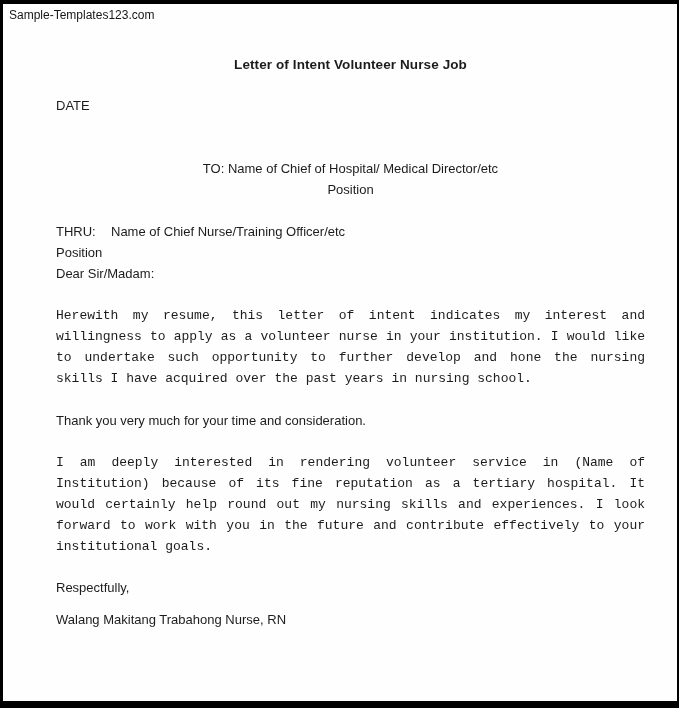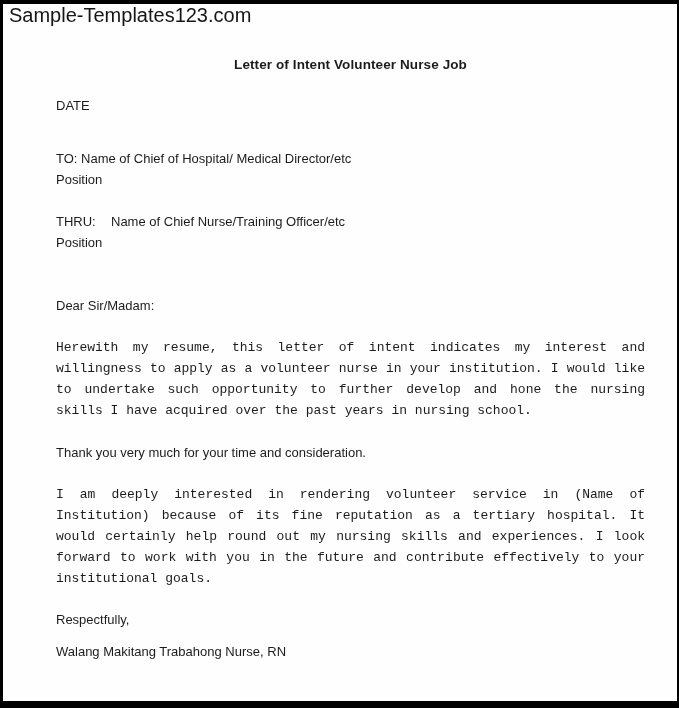--- a/index.html
+++ b/index.html
@@ -15,21 +15,21 @@
     background: #fefefe;
     border-style: solid;
     border-color: #000000;
     border-width: 4px 2px 7px 3px;
     font-family: "Liberation Sans", "DejaVu Sans", sans-serif;
     color: #1c1c1c;
     overflow: hidden;
   }
   .site-header {
     padding: 2px 0 0 6px;
-    font-size: 20px;
+    font-size: 12px;
     line-height: 19px;
     color: #161616;
   }
   .content {
     padding: 0 32px 0 53px;
     font-size: 13px;
     line-height: 21px;
   }
   .title {
     font-size: 13.5px;
@@ -38,31 +38,31 @@
     margin: 29px 0 0 0;
     letter-spacing: 0.1px;
   }
   .date {
     margin: 20px 0 0 0;
   }
   p {
     margin: 0;
   }
   .to-block {
-    margin-top: 32px;
+    margin-top: 42px;
+    text-align: center;
   }
   .thru-block {
     margin-top: 21px;
   }
   .thru-label {
     display: inline-block;
     width: 55px;
   }
   .salutation {
-    margin-top: 42px;
   }
   .para {
     margin-top: 21px;
   }
   .justify {
     text-align: justify;
     font-family: Liberation Mono, monospace;
   }
   .closing {
     margin-top: 20px;

